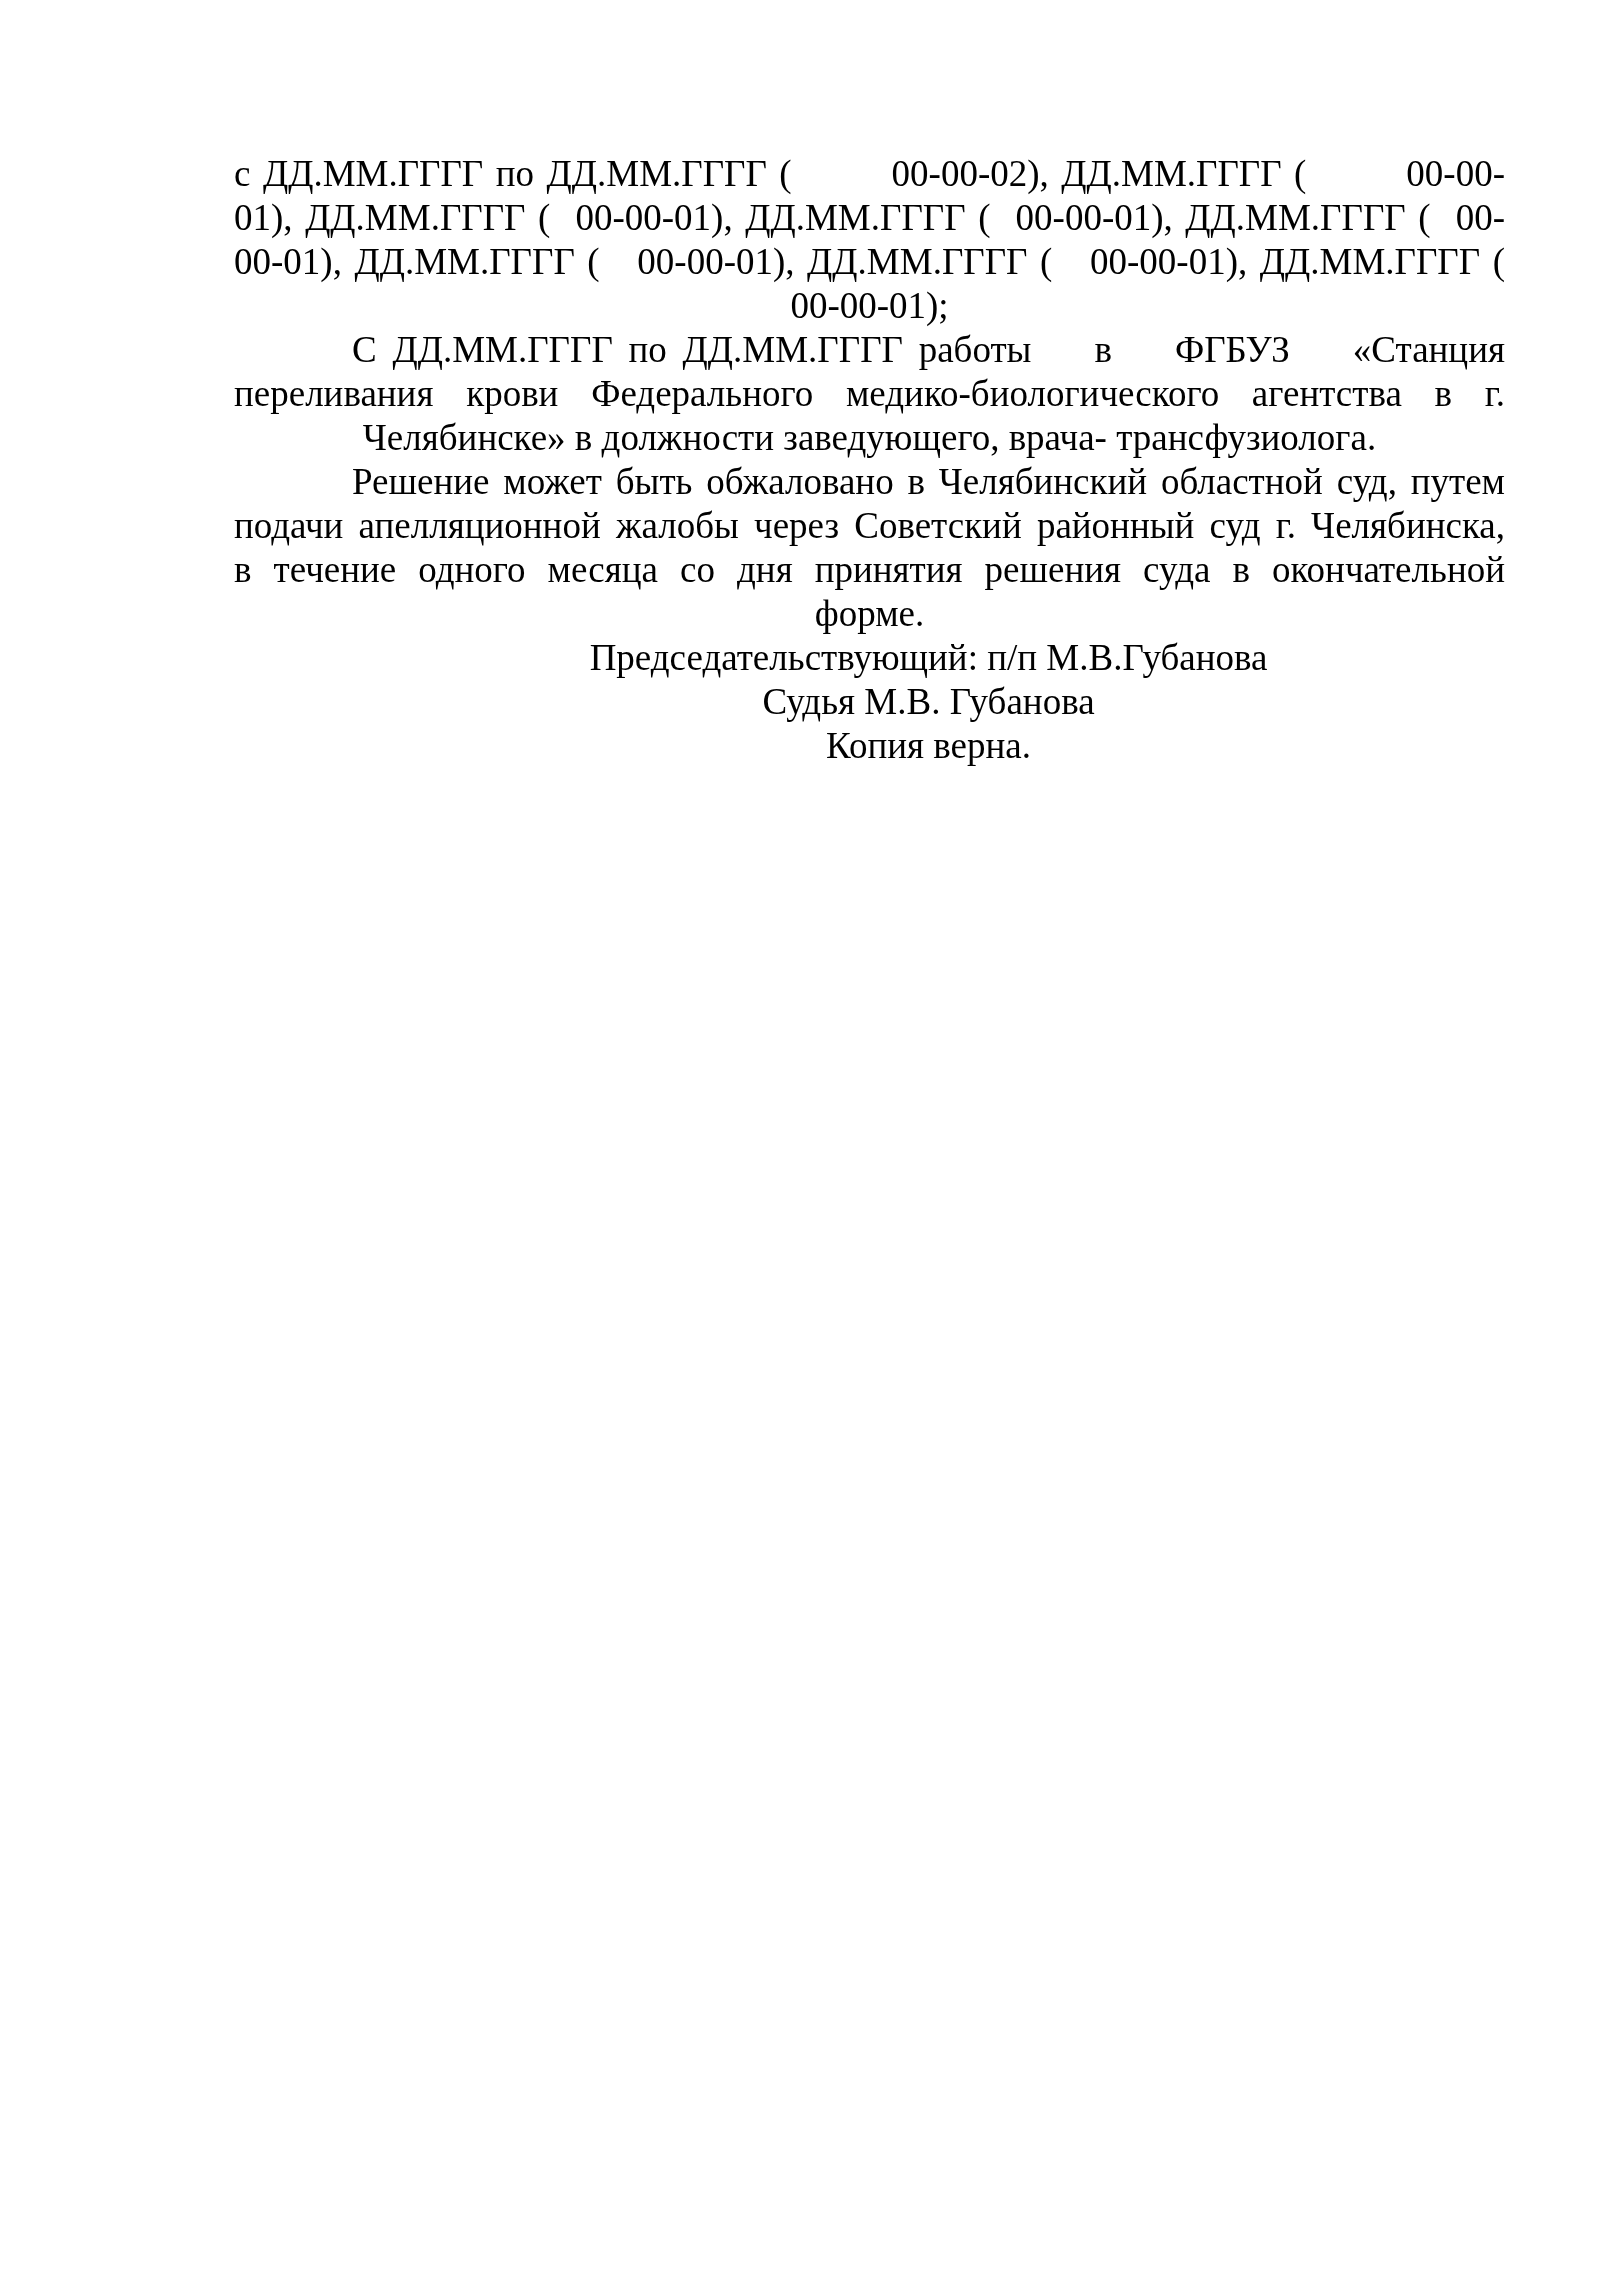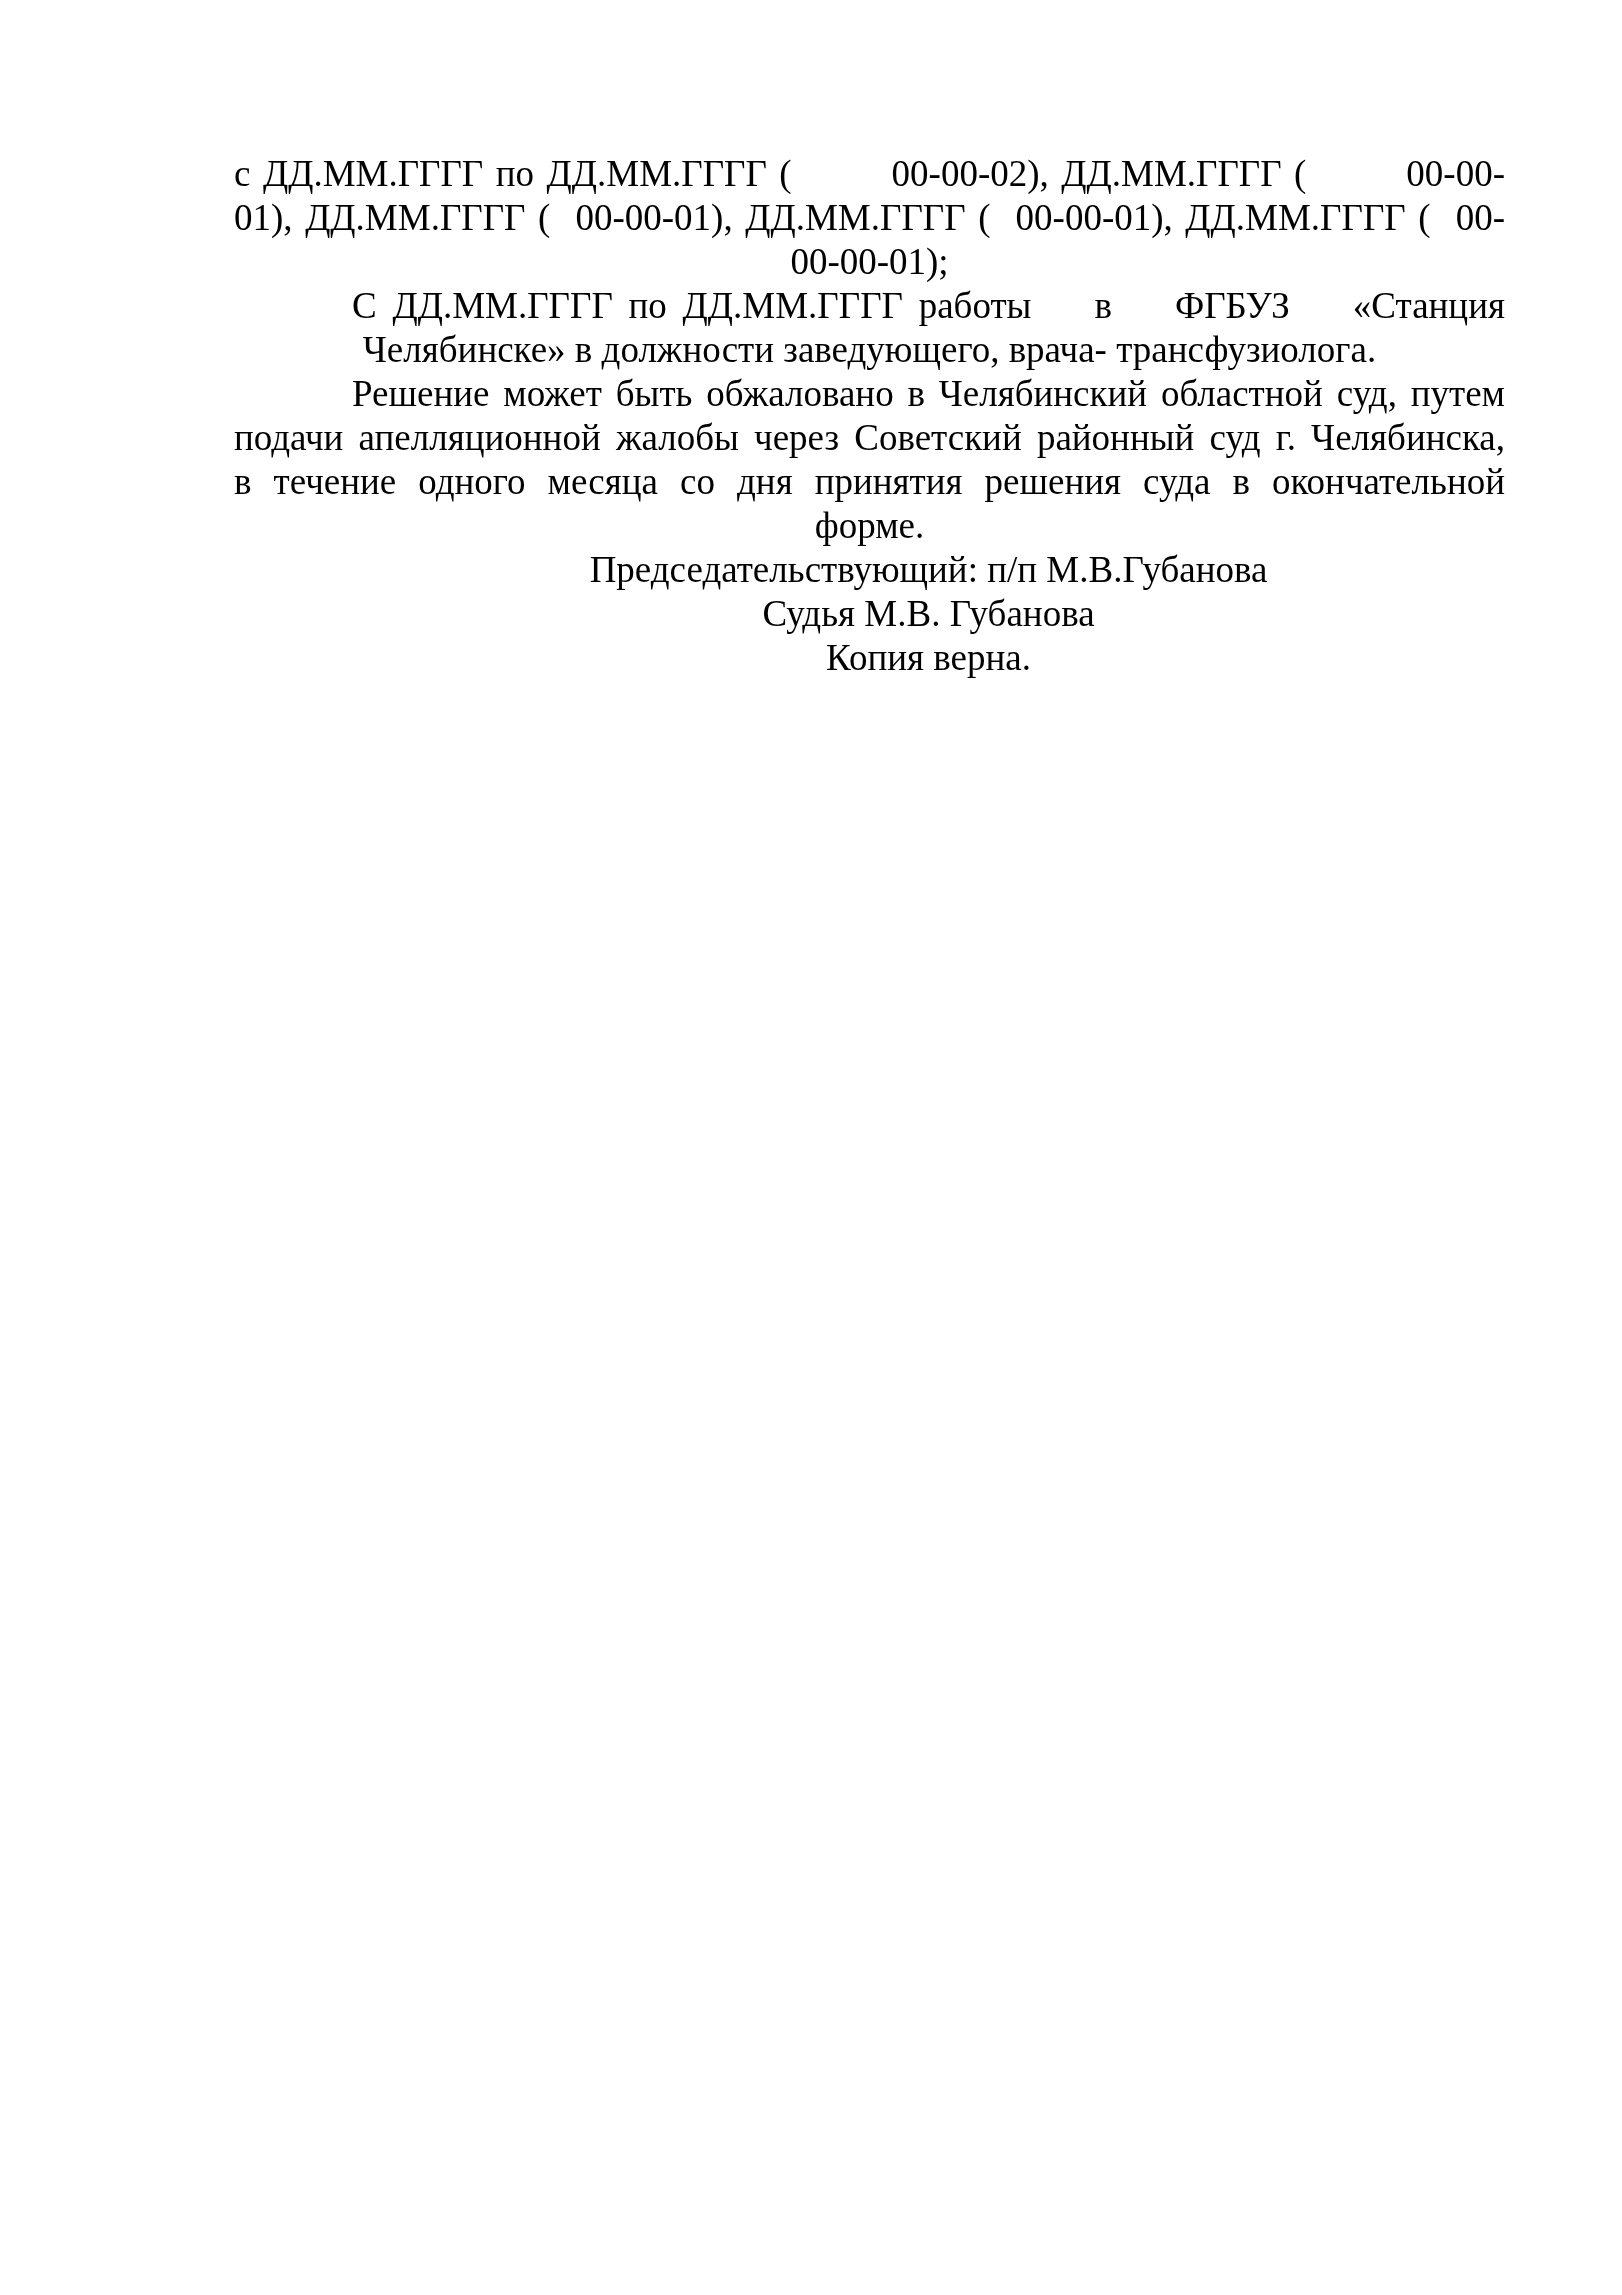--- a/index.html
+++ b/index.html
@@ -43,25 +43,27 @@
 </style>
 </head>
 <body>
 
 <div class="page">
   <div class="text-block">
 
     <p class="para">
       <span class="line justify">с ДД.ММ.ГГГГ по ДД.ММ.ГГГГ (&nbsp;&nbsp;&nbsp;&nbsp;&nbsp;&nbsp;&nbsp;&nbsp;00-00-02), ДД.ММ.ГГГГ (&nbsp;&nbsp;&nbsp;&nbsp;&nbsp;&nbsp;&nbsp;&nbsp;00-00-</span>
       <span class="line justify">01), ДД.ММ.ГГГГ (&nbsp;&nbsp;00-00-01), ДД.ММ.ГГГГ (&nbsp;&nbsp;00-00-01), ДД.ММ.ГГГГ (&nbsp;&nbsp;00-</span>
+      <span class="line justify">00-01), ДД.ММ.ГГГГ (&nbsp;&nbsp;&nbsp;00-00-01), ДД.ММ.ГГГГ (&nbsp;&nbsp;&nbsp;00-00-01), ДД.ММ.ГГГГ (</span>
       <span class="line">00-00-01);</span>
     </p>
 
     <p class="para">
       <span class="line justify indent">С ДД.ММ.ГГГГ по ДД.ММ.ГГГГ работы&nbsp;&nbsp;&nbsp; в&nbsp;&nbsp;&nbsp; ФГБУЗ&nbsp;&nbsp;&nbsp; «Станция</span>
+      <span class="line justify">переливания крови Федерального медико-биологического агентства в г.</span>
       <span class="line">Челябинске» в должности заведующего, врача- трансфузиолога.</span>
     </p>
 
 
     <p class="para">
       <span class="line justify indent">Решение может быть обжаловано в Челябинский областной суд, путем</span>
       <span class="line justify">подачи апелляционной жалобы через Советский районный суд г. Челябинска,</span>
       <span class="line justify">в течение одного месяца со дня принятия решения суда в окончательной</span>
       <span class="line">форме.</span>
     </p>

